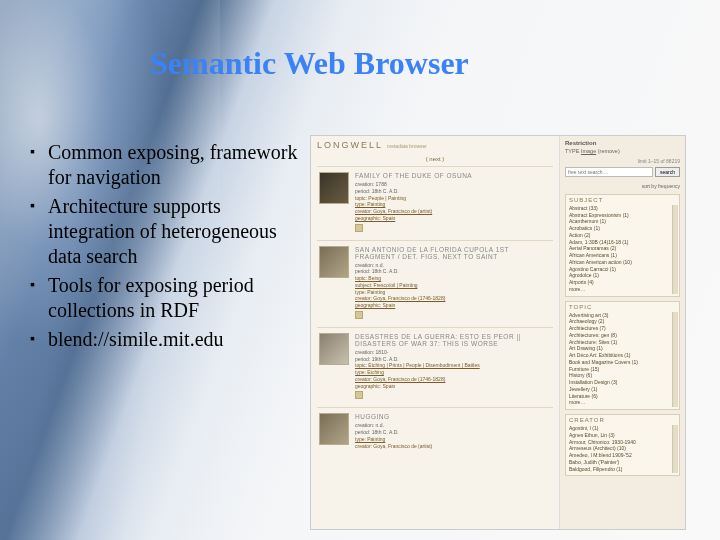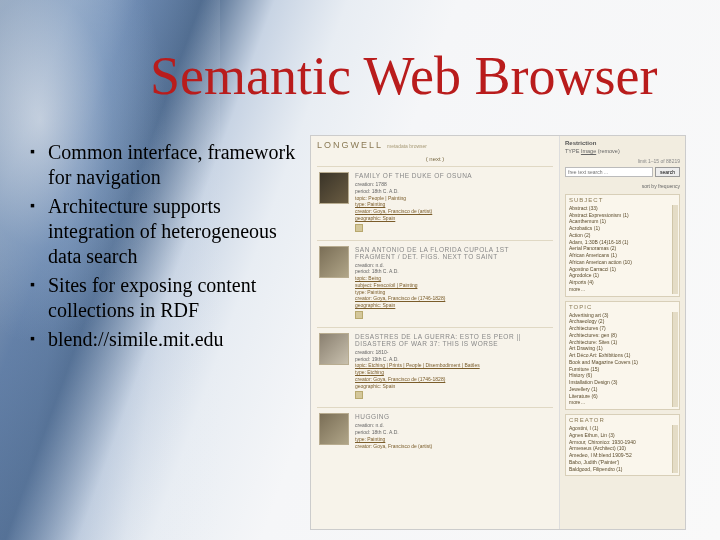--- a/index.html
+++ b/index.html
@@ -17,23 +17,23 @@
     width: 220px;
     height: 540px;
     background: radial-gradient(ellipse 180px 320px at 40px 120px, rgba(255,255,255,0.5) 0%, rgba(160,185,215,0.3) 40%, transparent 70%),
                 linear-gradient(100deg, rgba(70,95,130,0.45) 0%, rgba(130,155,190,0.35) 35%, rgba(230,235,242,0.1) 70%, transparent 100%);
     pointer-events: none;
   }
   .title {
     position: absolute;
     top: 45px;
     left: 150px;
-    font-size: 54px;
-    font-weight: normal;
-    color: #b91c1c;
+    font-size: 32px;
+    font-weight: bold;
+    color: #3b82f6;
   }
   .bullets {
     position: absolute;
     top: 140px;
     left: 30px;
     width: 270px;
     font-size: 20px;
     color: #000;
     line-height: 1.25;
   }
@@ -201,29 +201,29 @@
 </head>
 <body>
 
 <div class="bg-swoosh"></div>
 
 <h1 class="title">Semantic Web Browser</h1>
 
 <div class="bullets">
   <div class="item">
       <span class="marker">▪</span>
-      <span class="text">Common interface, framework for navigation</span>
+      <span class="text">Common exposing, framework for navigation</span>
     </div>
   <div class="item">
       <span class="marker">▪</span>
       <span class="text">Architecture supports integration of heterogeneous data search</span>
     </div>
   <div class="item">
       <span class="marker">▪</span>
-      <span class="text">Sites for exposing content collections in RDF</span>
+      <span class="text">Tools for exposing period collections in RDF</span>
     </div>
   <div class="item">
       <span class="marker">▪</span>
       <span class="text">blend://simile.mit.edu</span>
     </div>
 </div>
 
 <div class="screenshot">
   <div class="shot-left">
     <div class="shot-header">

